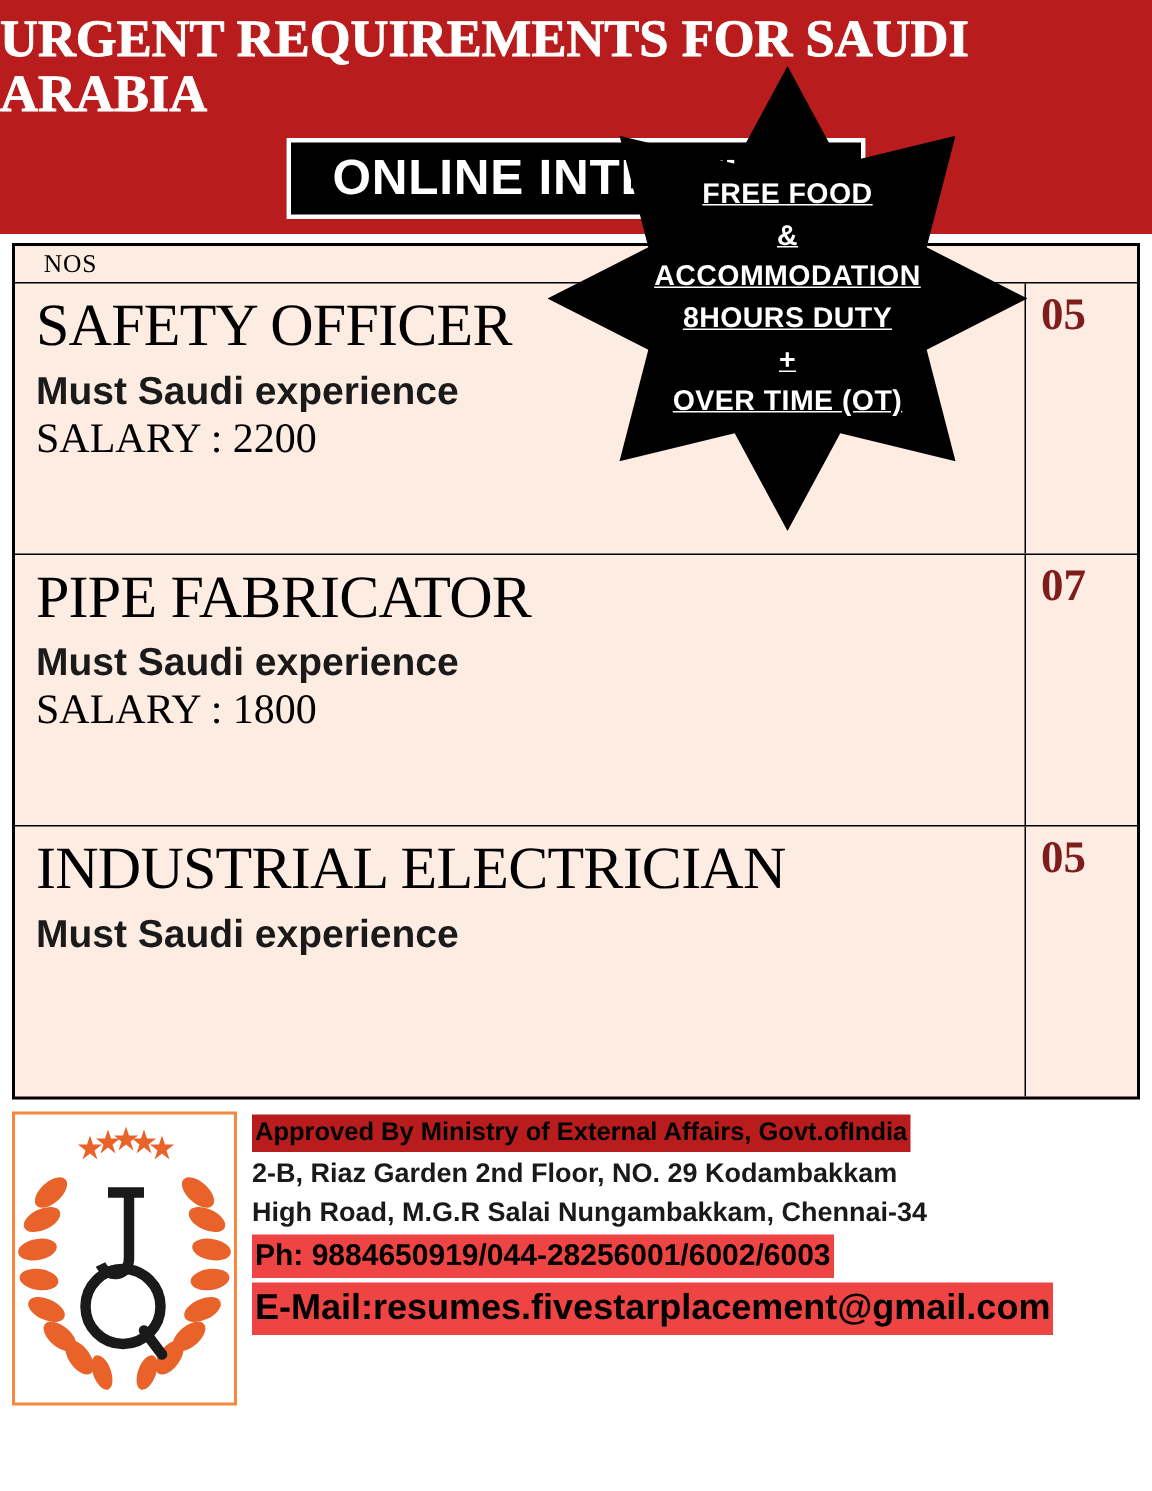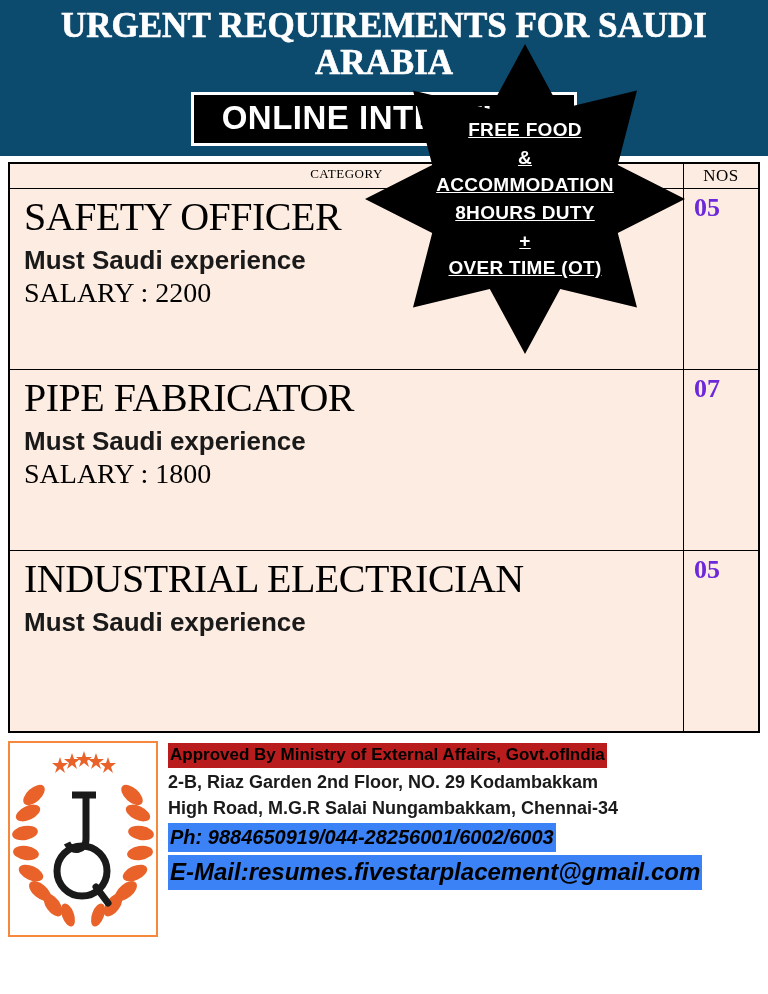--- a/index.html
+++ b/index.html
@@ -16,23 +16,23 @@
   .poster {
     position: relative;
     width: 768px;
     height: 994px;
     box-sizing: border-box;
     background: #ffffff;
   }
 
   
   .header {
-    background: #0c4a6e;
+    background: #b91c1c;
     padding: 8px 0 10px 0;
-    text-align: center;
+    text-align: left;
   }
   .header-title {
     font-family: "Liberation Serif", serif;
     font-weight: bold;
     font-size: 35px;
     color: #ffffff;
     letter-spacing: 0px;
     text-transform: uppercase;
     -webkit-text-stroke: 0.6px #ffffff;
     line-height: 1.05;
@@ -99,22 +99,22 @@
     border-right: 1.5px solid #000000;
     box-sizing: border-box;
   }
   .cell-nos {
     width: 74px;
     box-sizing: border-box;
     text-align: left;
     padding: 4px 0 0 10px;
     font-family: "Liberation Serif", serif;
     font-weight: bold;
-    font-size: 26px;
-    color: #6d28d9;
+    font-size: 30px;
+    color: #7f1d1d;
   }
   .job-title {
     font-family: "Liberation Serif", serif;
     font-weight: normal;
     font-size: 40px;
     color: #000000;
     line-height: 1.12;
     margin: 0 0 4px 0;
     letter-spacing: -0.5px;
   }
@@ -214,48 +214,46 @@
   .addr {
     font-family: "Liberation Sans", sans-serif;
     font-weight: bold;
     font-size: 18px;
     color: #1a1a1a;
     line-height: 1.35;
     margin-top: 2px;
   }
   .phone, .email {
     display: inline-block;
-    background: #3b82f6;
+    background: #ef4444;
     color: #000000;
     font-family: "Liberation Sans", sans-serif;
     font-weight: bold;
     font-size: 20px;
     line-height: 1.35;
     padding: 1px 2px;
     margin-top: 3px;
-    font-style: italic;
   }
   .email { font-size: 24px; }
 </style>
 </head>
 <body>
 
 <div class="poster">
 
   <div class="header">
     <div class="header-title">URGENT REQUIREMENTS FOR SAUDI ARABIA</div>
     <div class="interview-wrap">
       <div class="interview-box">ONLINE INTERVIEW</div>
     </div>
   </div>
 
   <div class="table">
 
     <div class="thead">
-      <div class="th-category">CATEGORY</div>
       <div class="th-nos">NOS</div>
     </div>
 
     <div class="row">
       <div class="cell-cat">
         <div class="job-title">SAFETY OFFICER</div>
         <div class="job-exp">Must Saudi experience</div>
         <div class="job-salary">SALARY : 2200</div>
       </div>
       <div class="cell-nos">05</div>

